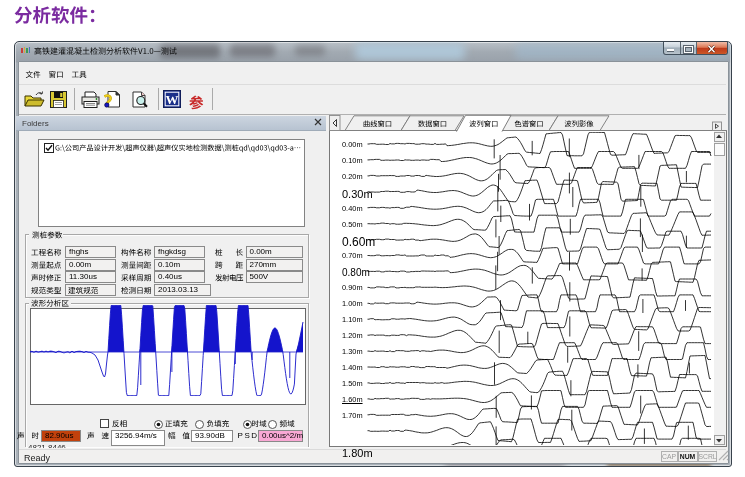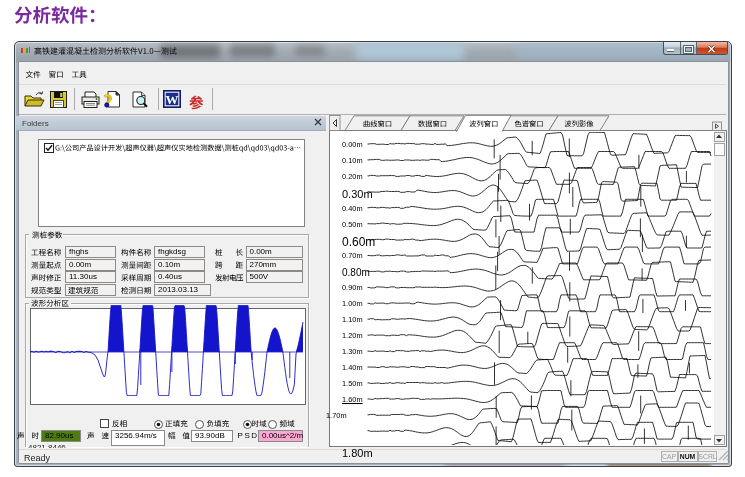--- a/index.html
+++ b/index.html
@@ -77,21 +77,21 @@
 <svg class="abs" style="left:195px;top:419.5px;" width="9" height="9" viewBox="0 0 9 9">
     <circle cx="4.5" cy="4.5" r="4" fill="#fff" stroke="#555"></circle>
   </svg>
 <svg class="abs" style="left:242.5px;top:419.5px;" width="9" height="9" viewBox="0 0 9 9">
     <circle cx="4.5" cy="4.5" r="4" fill="#fff" stroke="#555"></circle>
     <circle cx="4.5" cy="4.5" r="1.8" fill="#111"></circle>
   </svg>
 <svg class="abs" style="left:267.5px;top:419.5px;" width="9" height="9" viewBox="0 0 9 9">
     <circle cx="4.5" cy="4.5" r="4" fill="#fff" stroke="#555"></circle>
   </svg>
-<div class="fld" style="left:41px;top:429.5px;width:40px;height:12px;background:#4d7c0f;">82.90us</div>
+<div class="fld" style="left:41px;top:429.5px;width:40px;height:12px;background:#c2410c;">82.90us</div>
 <div class="fld" style="left:111px;top:429.5px;width:54px;height:16px;background:#fff;">3256.94m/s</div>
 <div class="fld" style="left:191px;top:429.5px;width:42px;height:12px;background:#fff;">93.90dB</div>
 <div class="fld" style="left:258px;top:429.5px;width:45px;height:12px;background:#f9a8d4;">0.00us^2/m</div>
 <div class="lat" style="left:237.5px;top:431px;font-size:8px;letter-spacing:1.6px;">PSD</div>
 <div class="abs" style="left:28px;top:443px;width:120px;height:5px;overflow:hidden;font-size:8px;color:#222;">4821.8446</div>
 <div class="abs" style="left:329px;top:114.5px;width:398px;height:332px;border:1px solid #787878;background:#fff;box-sizing:border-box;"></div>
 <div class="abs" style="left:19px;top:448.5px;width:707px;height:13px;background:#f1f0ef;border-top:1px solid #dadada;"></div>
 <div class="lat" style="left:24px;top:453px;font-size:9px;color:#222;">Ready</div>
 <div class="abs" style="left:660.5px;top:451px;width:15px;height:9px;border:1px solid #b0b0b0;font-size:6.8px;color:#999;font-weight:normal;text-align:center;line-height:9px;">CAP</div>
 <div class="abs" style="left:677.5px;top:451px;width:18px;height:9px;border:1px solid #b0b0b0;font-size:6.8px;color:#111;font-weight:bold;text-align:center;line-height:9px;">NUM</div>
@@ -119,21 +119,21 @@
 <div class="lat" style="left:342px;top:251.3px;font-size:7.4px;">0.70m</div>
 <div class="lat" style="left:342px;top:267.2px;font-size:10px;">0.80m</div>
 <div class="lat" style="left:342px;top:283.2px;font-size:7.4px;">0.90m</div>
 <div class="lat" style="left:342px;top:299.1px;font-size:7.4px;">1.00m</div>
 <div class="lat" style="left:342px;top:315.0px;font-size:7.4px;">1.10m</div>
 <div class="lat" style="left:342px;top:331.0px;font-size:7.4px;">1.20m</div>
 <div class="lat" style="left:342px;top:346.9px;font-size:7.4px;">1.30m</div>
 <div class="lat" style="left:342px;top:362.8px;font-size:7.4px;">1.40m</div>
 <div class="lat" style="left:342px;top:378.8px;font-size:7.4px;">1.50m</div>
 <div class="lat" style="left:342px;top:394.7px;font-size:7.4px;text-decoration:underline;">1.60m</div>
-<div class="lat" style="left:326px;top:410.6px;font-size:7.4px;">1.70m</div>
+<div class="lat" style="left:342px;top:410.6px;font-size:7.4px;">1.70m</div>
 <div class="lat" style="left:342px;top:447px;font-size:11px;">1.80m</div>
 <svg class="abs" style="left:0;top:0;" width="745" height="477" viewBox="0 0 745 477">
     <g transform="translate(24,92)">
 <path d="M1,14 L1,4 L7,4 L9,6 L17,6 L17,8" fill="#e8d83a" stroke="#3a3200" stroke-width="1"></path>
 <path d="M1,14 L4,8 L20,8 L17,14 Z" fill="#cdbc2e" stroke="#3a3200" stroke-width="1"></path>
 <path d="M12,3 C14,0 17,0 18,2 M18,2 l-2.5,-0.5 M18,2 l0.5,-2.5" fill="none" stroke="#303030" stroke-width="1"></path>
 </g>
     <g transform="translate(50,91)">
 <rect x="0.5" y="0.5" width="16" height="16" fill="#d8c832" stroke="#202020"></rect>
 <rect x="4" y="1" width="9" height="6" fill="#101010"></rect>

